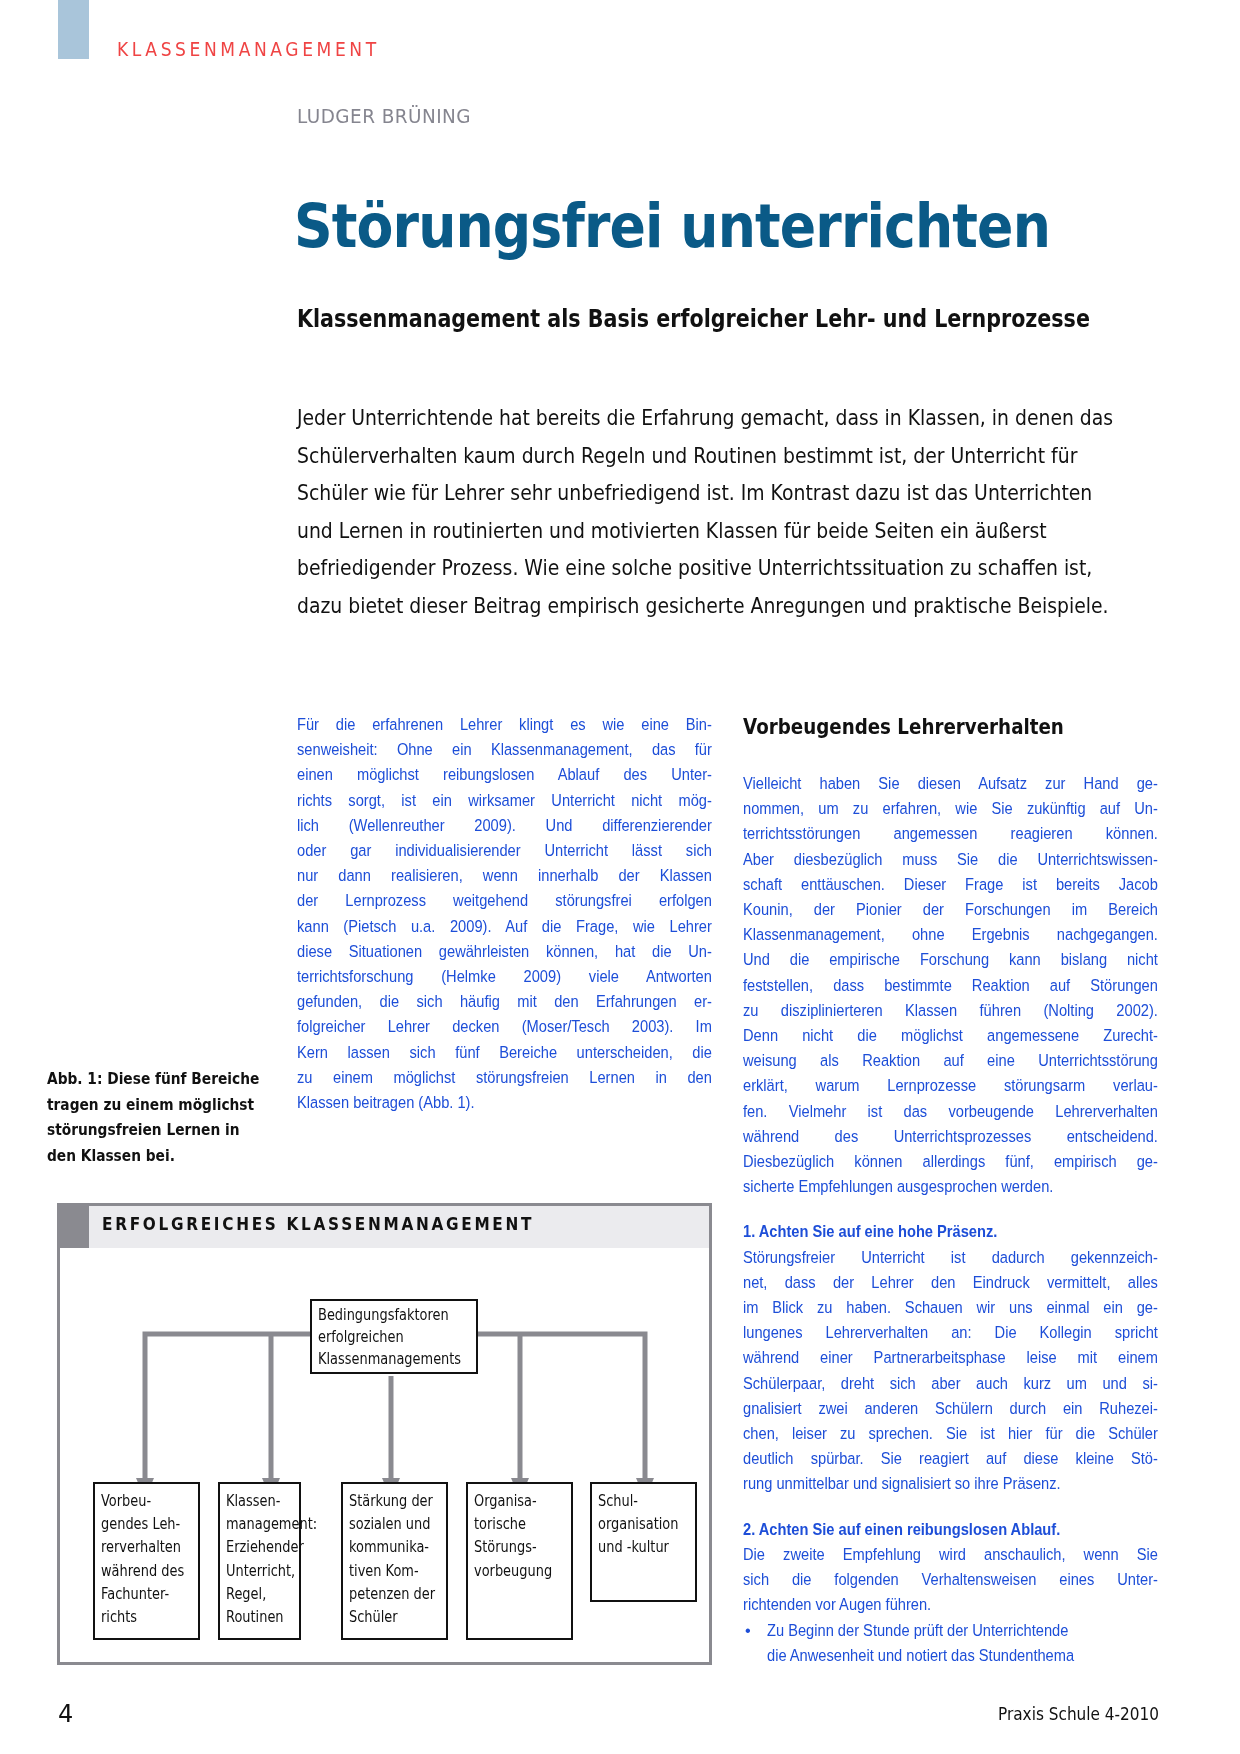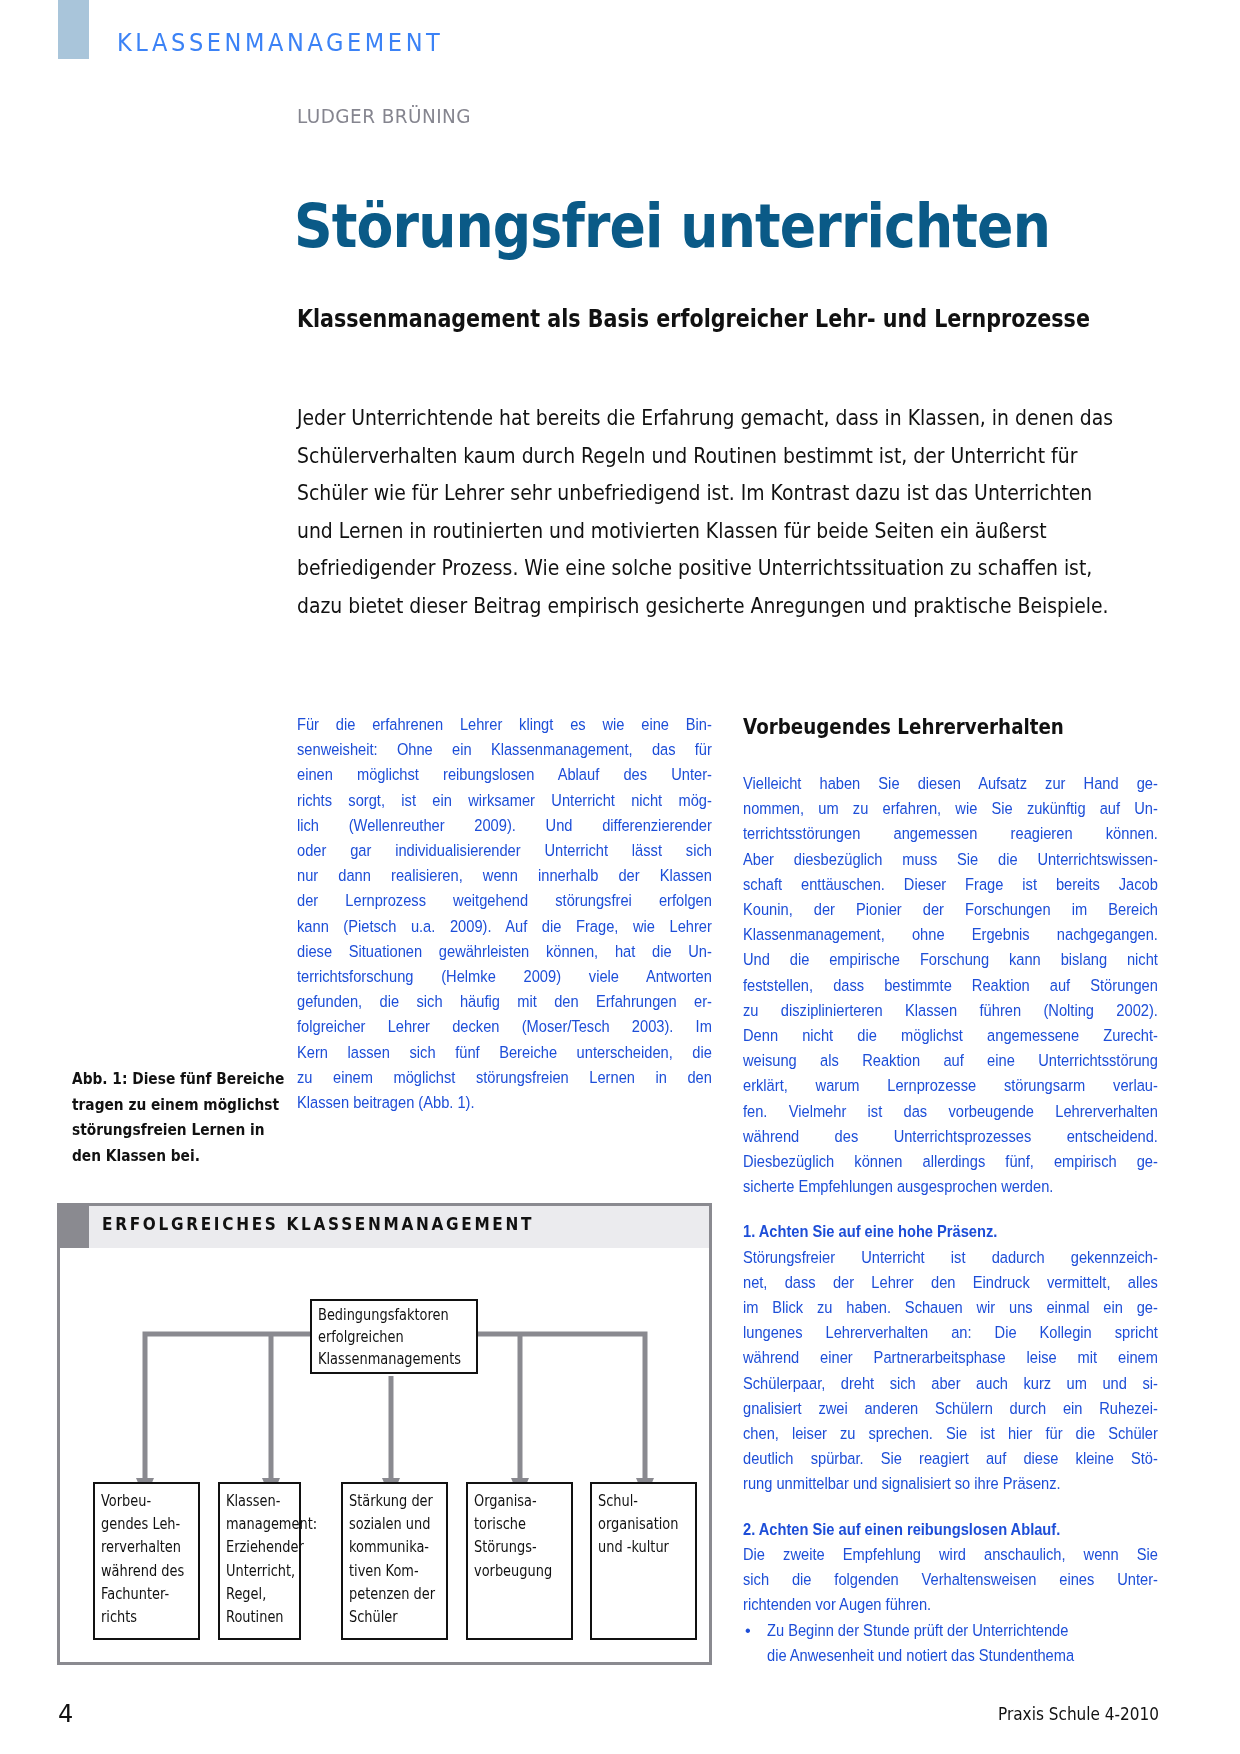--- a/index.html
+++ b/index.html
@@ -2,21 +2,21 @@
 <html><head>
 <meta charset="utf-8">
 <style>
   * { margin:0; padding:0; box-sizing:border-box; }
   html, body { width:1240px; height:1754px; background:#ffffff; overflow:hidden; }
   body { position:relative; font-family:"DejaVu Sans", sans-serif; color:#111; }
 
   .abs { position:absolute; }
 
   .section-tab { left:58px; top:0; width:31px; height:59px; background:#a9c5da; }
-  .section-label { left:117px; top:28px; font-family:"DejaVu Sans Condensed","DejaVu Sans", sans-serif; font-size:25px; letter-spacing:3.6px; color:#3b82f6; }
+  .section-label { left:117px; top:38px; font-family:"DejaVu Sans Condensed","DejaVu Sans", sans-serif; font-size:19px; letter-spacing:3.6px; color:#ef4444; }
 
   .author { left:297px; top:104px; font-family:"DejaVu Sans", sans-serif; font-size:20px; letter-spacing:0.5px; color:#85858f; transform:scaleX(0.92); transform-origin:left; }
 
   .title { left:294px; top:190px; font-family:"DejaVu Sans", sans-serif; font-weight:bold; font-size:61px; color:#0a5a87; letter-spacing:-1px; transform:scaleX(0.88); transform-origin:left; white-space:nowrap; }
 
   .subtitle { left:297px; top:305px; font-family:"DejaVu Sans", sans-serif; font-weight:bold; font-size:24px; color:#111; transform:scaleX(0.86); transform-origin:left; white-space:nowrap; }
 
   .lead { left:297px; top:399px; width:880px; }
   .lead p { font-family:"DejaVu Sans", sans-serif; font-size:21.5px; line-height:37.5px; color:#111; white-space:nowrap; transform:scaleX(0.875); transform-origin:left; }
 
@@ -24,21 +24,21 @@
   .serif-col .ln { white-space:nowrap; display:block; text-align:justify; text-align-last:justify; transform:scaleX(0.9); transform-origin:left; width:461px; }
   .serif-col .ln.last { text-align-last:left; }
 
   .col-mid { left:297px; top:712px; width:418px; }
   .col-right { left:743px; top:771px; width:418px; }
 
   .h2 { left:743px; top:715px; font-family:"DejaVu Sans", sans-serif; font-weight:bold; font-size:21px; transform:scaleX(0.87); transform-origin:left; white-space:nowrap; }
 
   .rec-head { font-weight:bold; }
 
-  .caption { left:72px; top:1066px; width:220px; font-family:"DejaVu Sans", sans-serif; font-weight:bold; font-size:16px; line-height:25.5px; }
+  .caption { left:47px; top:1066px; width:220px; font-family:"DejaVu Sans", sans-serif; font-weight:bold; font-size:16px; line-height:25.5px; }
   .caption span { display:block; white-space:nowrap; transform:scaleX(0.86); transform-origin:left; }
 
   
   .diagram { left:57px; top:1203px; width:655px; height:462px; border:3px solid #8a8a90;padding-left:28px; }
   .dia-head { position:absolute; left:0; top:0; width:100%; height:42px; background:#ebebee; }
   .dia-head-tab { position:absolute; left:0; top:0; width:29px; height:42px; background:#8a8a90; }
   .dia-head-label { position:absolute; left:42px; top:8px; font-family:"DejaVu Sans", sans-serif; font-weight:bold; font-size:17px; letter-spacing:3px; color:#111; white-space:nowrap; transform:scaleX(0.9); transform-origin:left; }
   .dia-svg { position:absolute; left:0; top:0; }
   .dia-box { position:absolute; border:2px solid #111; background:#fff; padding:6px 6px; font-family:"DejaVu Sans", sans-serif; font-size:15.6px; line-height:23.2px; color:#111; }
   .dia-box span { display:block; white-space:nowrap; transform:scaleX(0.83); transform-origin:left; }
@@ -141,21 +141,21 @@
     <span>tiven Kom-</span>
     <span>petenzen der</span>
     <span>Schüler</span>
   </div>
   <div class="dia-box" style="left:406px; top:276px; width:107px; height:158px;">
     <span>Organisa-</span>
     <span>torische</span>
     <span>Störungs-</span>
     <span>vorbeugung</span>
   </div>
-  <div class="dia-box" style="left:530px; top:276px; width:107px; height:158px;">
+  <div class="dia-box" style="left:530px; top:276px; width:107px; height:120px;">
     <span>Schul-</span>
     <span>organisation</span>
     <span>und -kultur</span>
   </div>
 </div>
 
 <h3 class="abs h2">Vorbeugendes Lehrerverhalten</h3>
 
 <div class="abs col-right serif-col">
   <span class="ln">Vielleicht haben Sie diesen Aufsatz zur Hand ge-</span>

